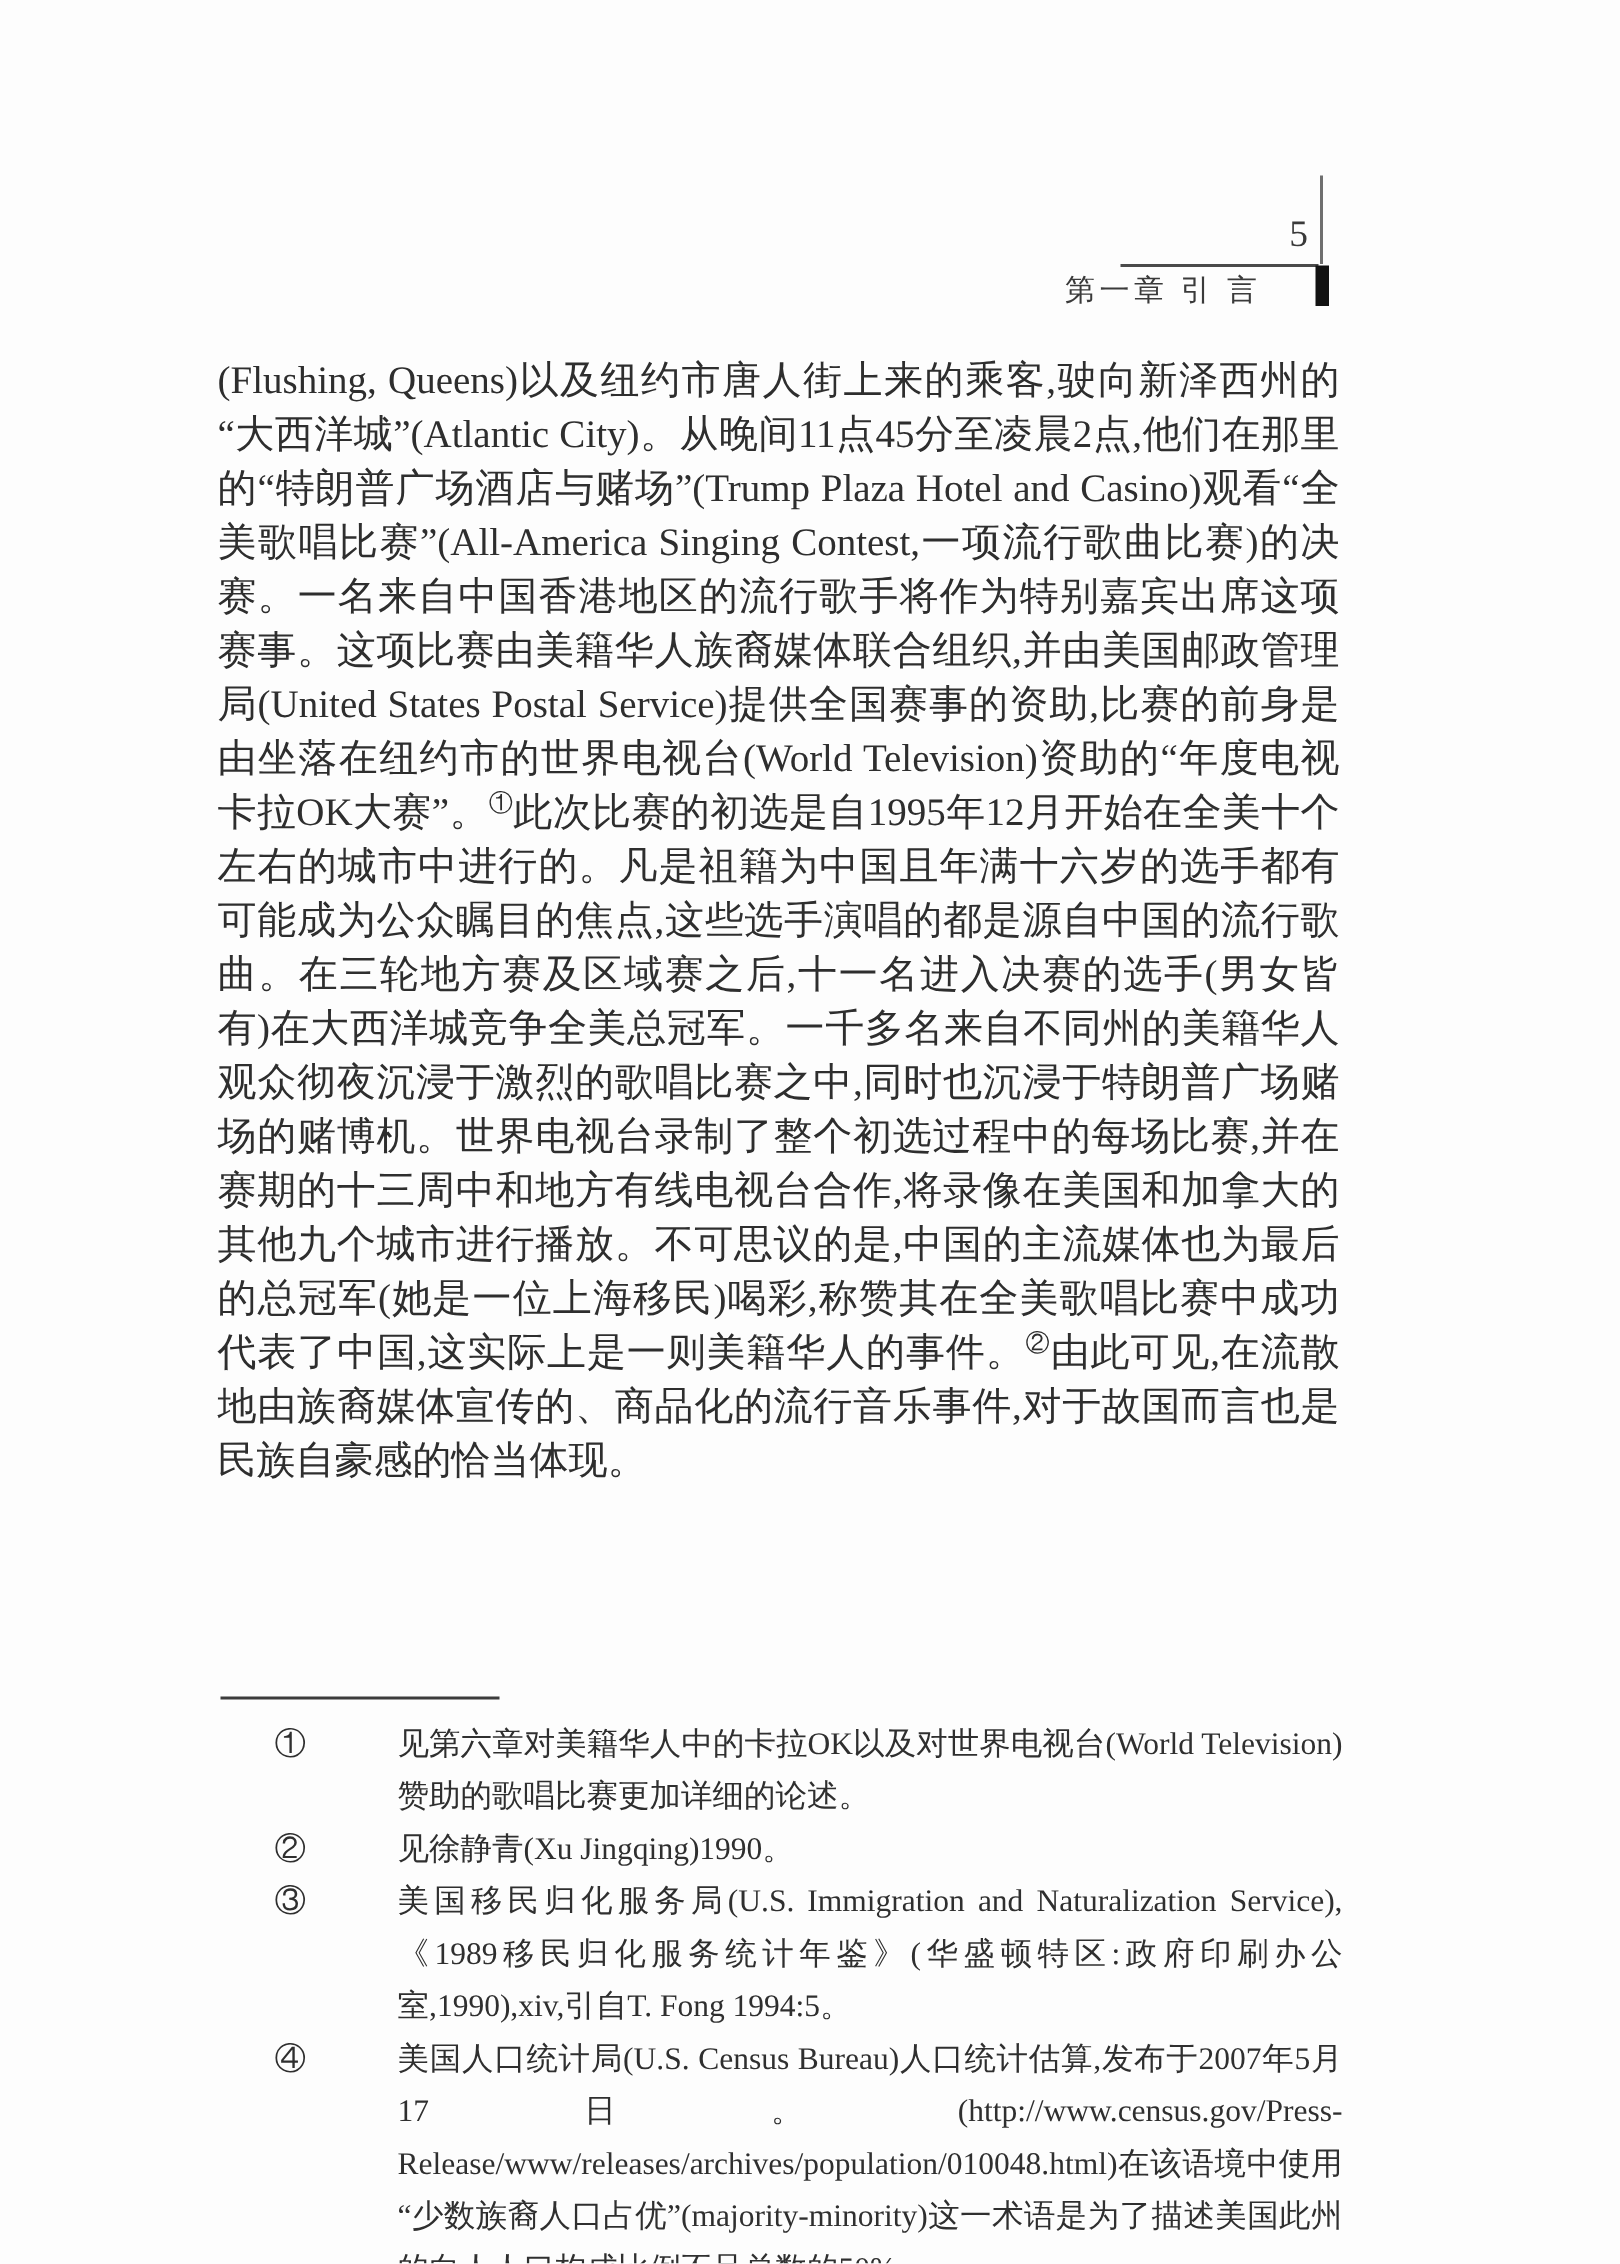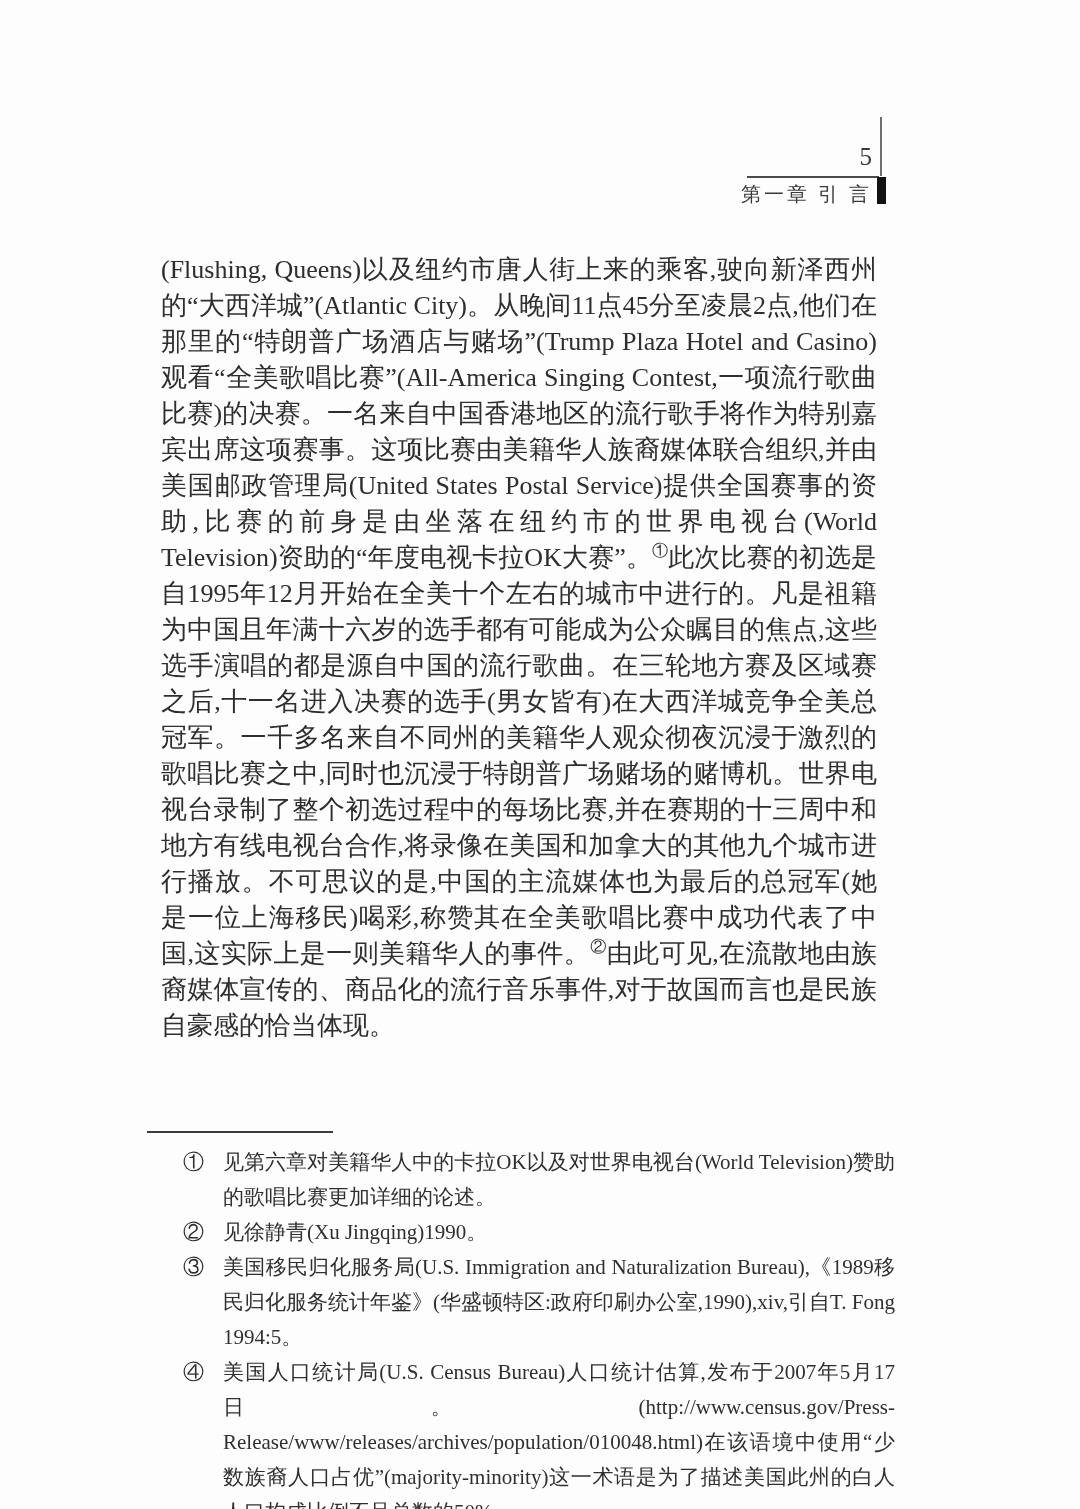--- a/index.html
+++ b/index.html
@@ -50,37 +50,37 @@
     top: 177px;
     width: 9px;
     height: 27px;
     background: #121212;
   }
   .chapter {
     position: absolute;
     left: 710px;
     top: 182px;
     width: 162px;
-    text-align: right;
+    text-align: left;
     font-size: 20px;
     line-height: 24px;
     letter-spacing: 3px;
     color: #3a3a3a;
     white-space: nowrap;
   }
 
   
   .body-text {
     position: absolute;
     left: 145px;
     top: 236px;
     width: 748px;
   }
   .para {
-    margin: 16px;
+    margin: 0;
     font-size: 26px;
     line-height: 36px;
     text-align: justify;
     color: #2e2e2e;
     hyphens: none;
   }
   .para.indent {
     text-indent: 2em;
     margin-top: 38px;
   }
@@ -112,20 +112,21 @@
     color: #2f2f2f;
   }
   .fn-marker {
     flex: 0 0 40px;
   }
   .fn-text {
     flex: 1;
     text-align: justify;
     overflow-wrap: anywhere;
     hyphens: none;
+    margin-left: 42px;
   }
 </style>
 </head>
 <body>
 
 <div class="page">
 
   <div class="vrule"></div>
   <div class="pagenum">5</div>
   <div class="hrule"></div>
@@ -142,21 +143,21 @@
     <div class="fn">
       <span class="fn-marker">①</span>
       <span class="fn-text">见第六章对美籍华人中的卡拉OK以及对世界电视台(World Television)赞助的歌唱比赛更加详细的论述。</span>
     </div>
     <div class="fn">
       <span class="fn-marker">②</span>
       <span class="fn-text">见徐静青(Xu Jingqing)1990。</span>
     </div>
     <div class="fn">
       <span class="fn-marker">③</span>
-      <span class="fn-text">美国移民归化服务局(U.S. Immigration and Naturalization Bureau),《1989移民归化服务统计年鉴》(华盛顿特区:政府印刷办公室,1990),xiv,引自T. Fong 1994:5。</span>
+      <span class="fn-text">美国移民归化服务局(U.S. Immigration and Naturalization Service),《1989移民归化服务统计年鉴》(华盛顿特区:政府印刷办公室,1990),xiv,引自T. Fong 1994:5。</span>
     </div>
     <div class="fn">
       <span class="fn-marker">④</span>
       <span class="fn-text">美国人口统计局(U.S. Census Bureau)人口统计估算,发布于2007年5月17日。(http://www.census.gov/Press-Release/www/releases/archives/population/010048.html)在该语境中使用“少数族裔人口占优”(majority-minority)这一术语是为了描述美国此州的白人人口构成比例不足总数的50%。</span>
     </div>
   </section>
 
 </div>
 
 </body></html>

